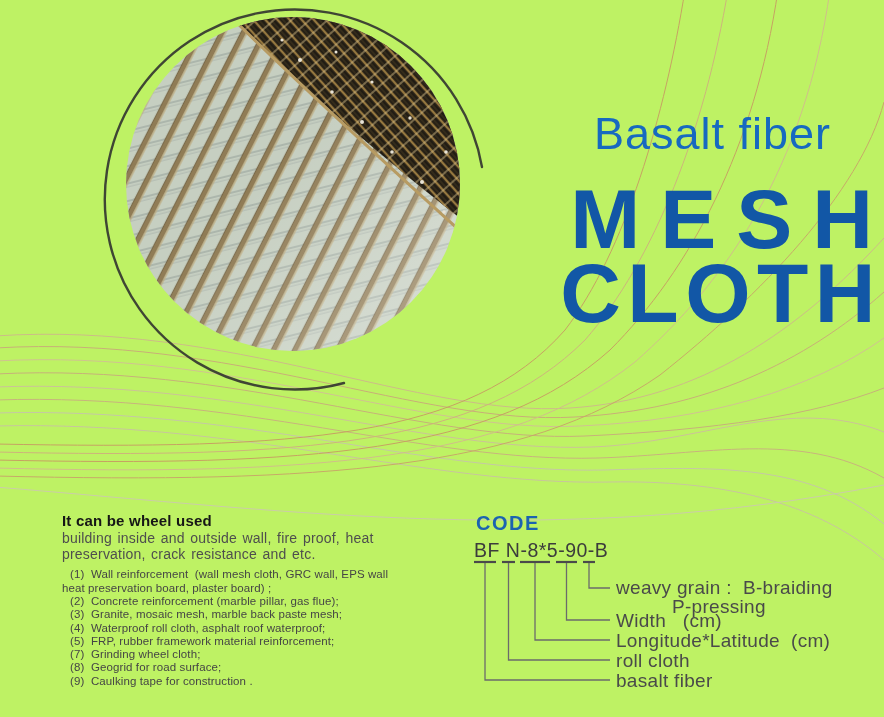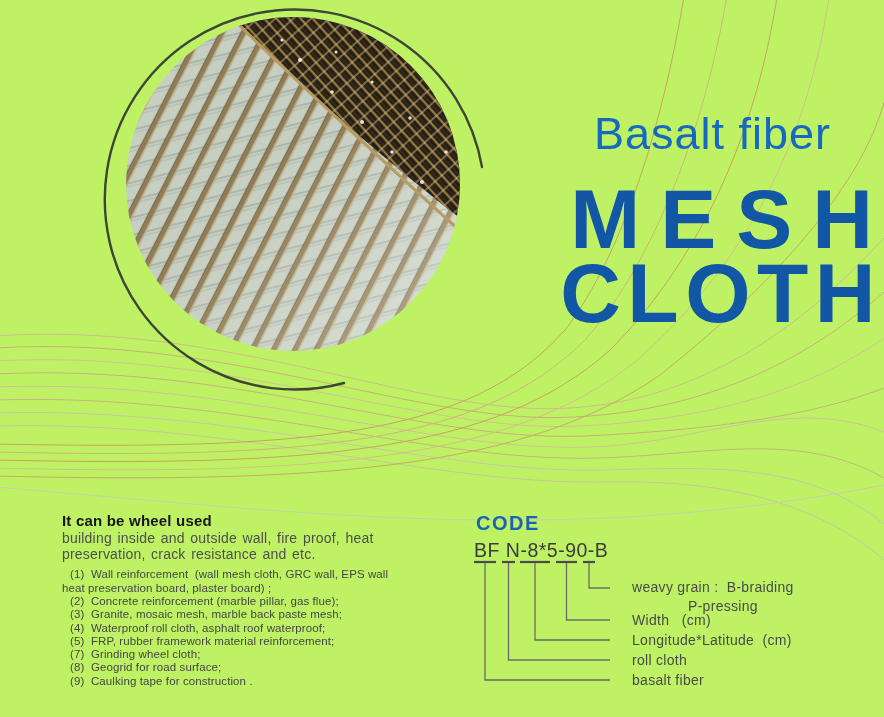--- a/index.html
+++ b/index.html
@@ -46,22 +46,22 @@
   .code-heading {
     position:absolute; left:476px; top:512px;
     font-size:20px; font-weight:bold; letter-spacing:1.5px;
     color:var(--code-blue,#1b63b1); line-height:22px;
   }
   .code-value {
     position:absolute; left:474px; top:540px;
     font-size:19.5px; color:#3c3c3c; letter-spacing:.5px; line-height:21px;
   }
   .dg-label {
-    position:absolute; left:632px;
-    font-size:14px; line-height:19px; color:#4a4a4a; letter-spacing:.3px;
+    position:absolute; left:616px;
+    font-size:19px; line-height:19px; color:#4a4a4a; letter-spacing:.3px;
   }
   .dg-weavy   { top:578px; }
   .dg-weavy .line2 { display:block; margin-left:56px; }
   .dg-width   { top:611px; }
   .dg-long    { top:631px; }
   .dg-mesh    { top:651px; }
   .dg-basalt  { top:671px; }
 </style>
 </head>
 <body>

